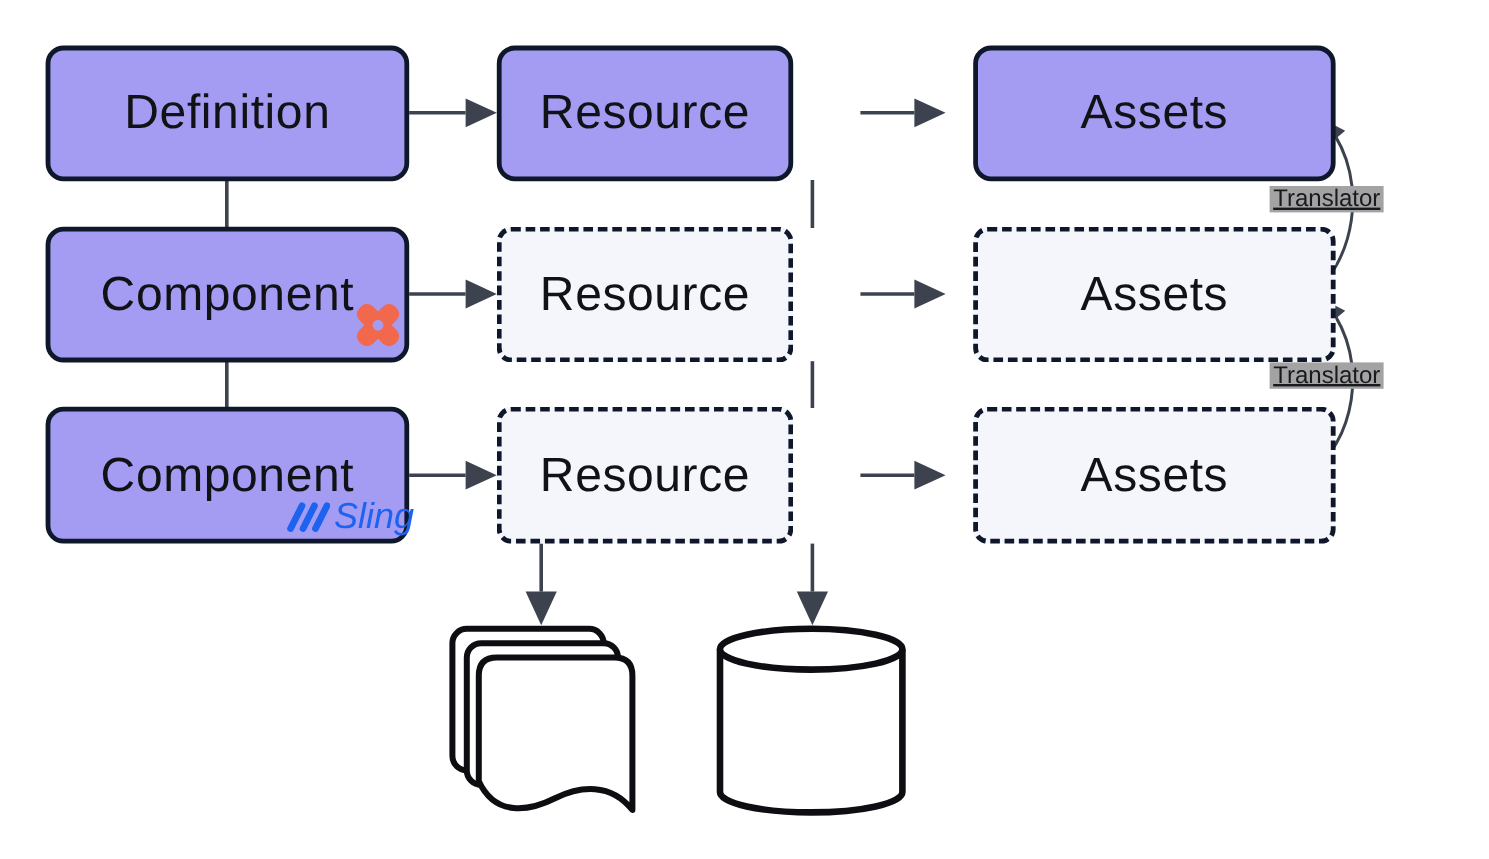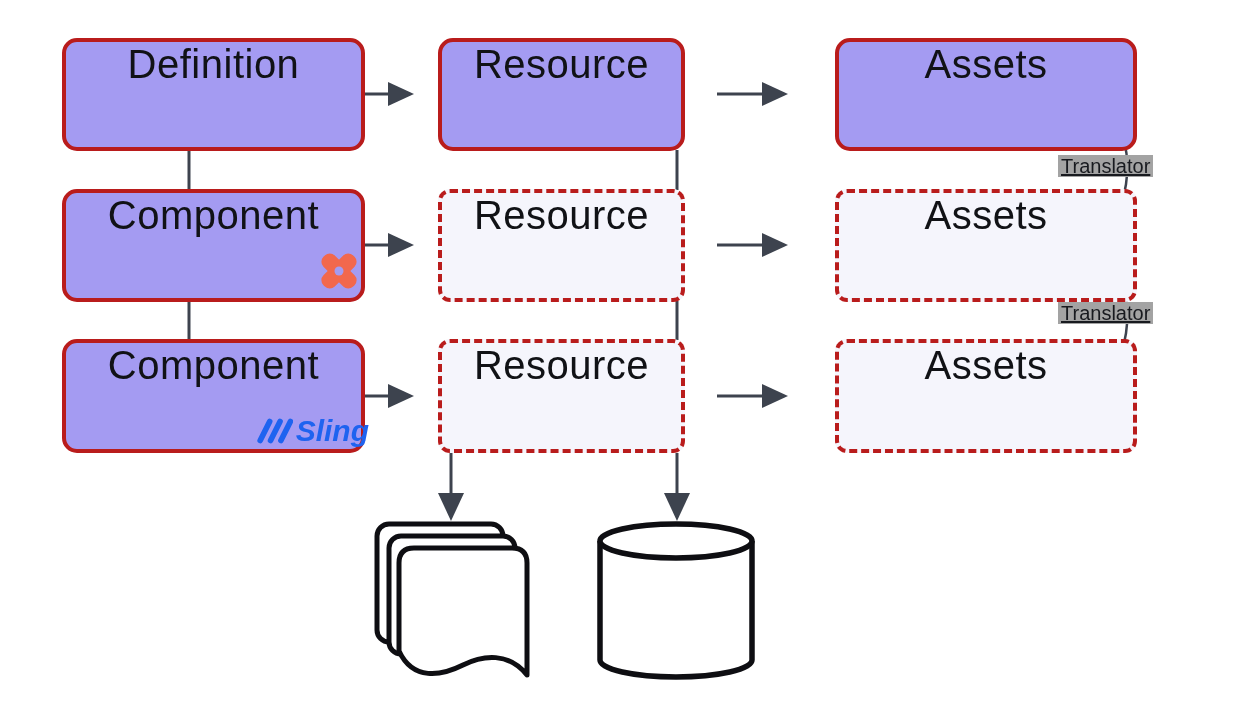--- a/index.html
+++ b/index.html
@@ -9,27 +9,26 @@
     background:#ffffff;
     font-family:"Liberation Sans", sans-serif;
     overflow:hidden;
   }
   .overlay{
     position:absolute;left:0;top:0;width:1241px;height:716px;
     pointer-events:none;z-index:1;
   }
   .box{
     position:absolute;
-    display:flex;justify-content:center;
-    border:4px solid #b91c1c;
+    display:flex;align-items:center;justify-content:center;
+    border:4px solid #0f172a;
     border-radius:15px;
     background:#a49bf2;
     box-sizing:border-box;
     z-index:2;
-    margin-left:24px;
   }
   .box.dashed{
     border-style:dashed;
     border-radius:12px;
     background:#f5f5fc;
   }
   .box-label{
     font-size:40px;font-weight:500;color:#111216;letter-spacing:.5px;
   }
   .col1{left:38px;width:303px;}
@@ -52,21 +51,21 @@
   .t2{left:1058px;top:302px;}
   .badge-x{
     position:absolute;right:0px;bottom:5px;width:44px;height:44px;
   }
   .sling-logo{
     position:absolute;right:-8px;bottom:1px;
     display:flex;align-items:center;gap:3px;
     z-index:3;
   }
   .sling-text{
-    color:#1e63f0;font-size:30px;font-weight:700;font-style:italic;
+    color:#1e63f0;font-size:30px;font-weight:400;font-style:italic;
     letter-spacing:0;
   }
 </style>
 </head>
 <body>
 
 <div class="canvas">
 
   <svg class="overlay" viewBox="0 0 1241 716" xmlns="http://www.w3.org/2000/svg">
     <g stroke="#3d434e" stroke-width="3" fill="#3d434e">

